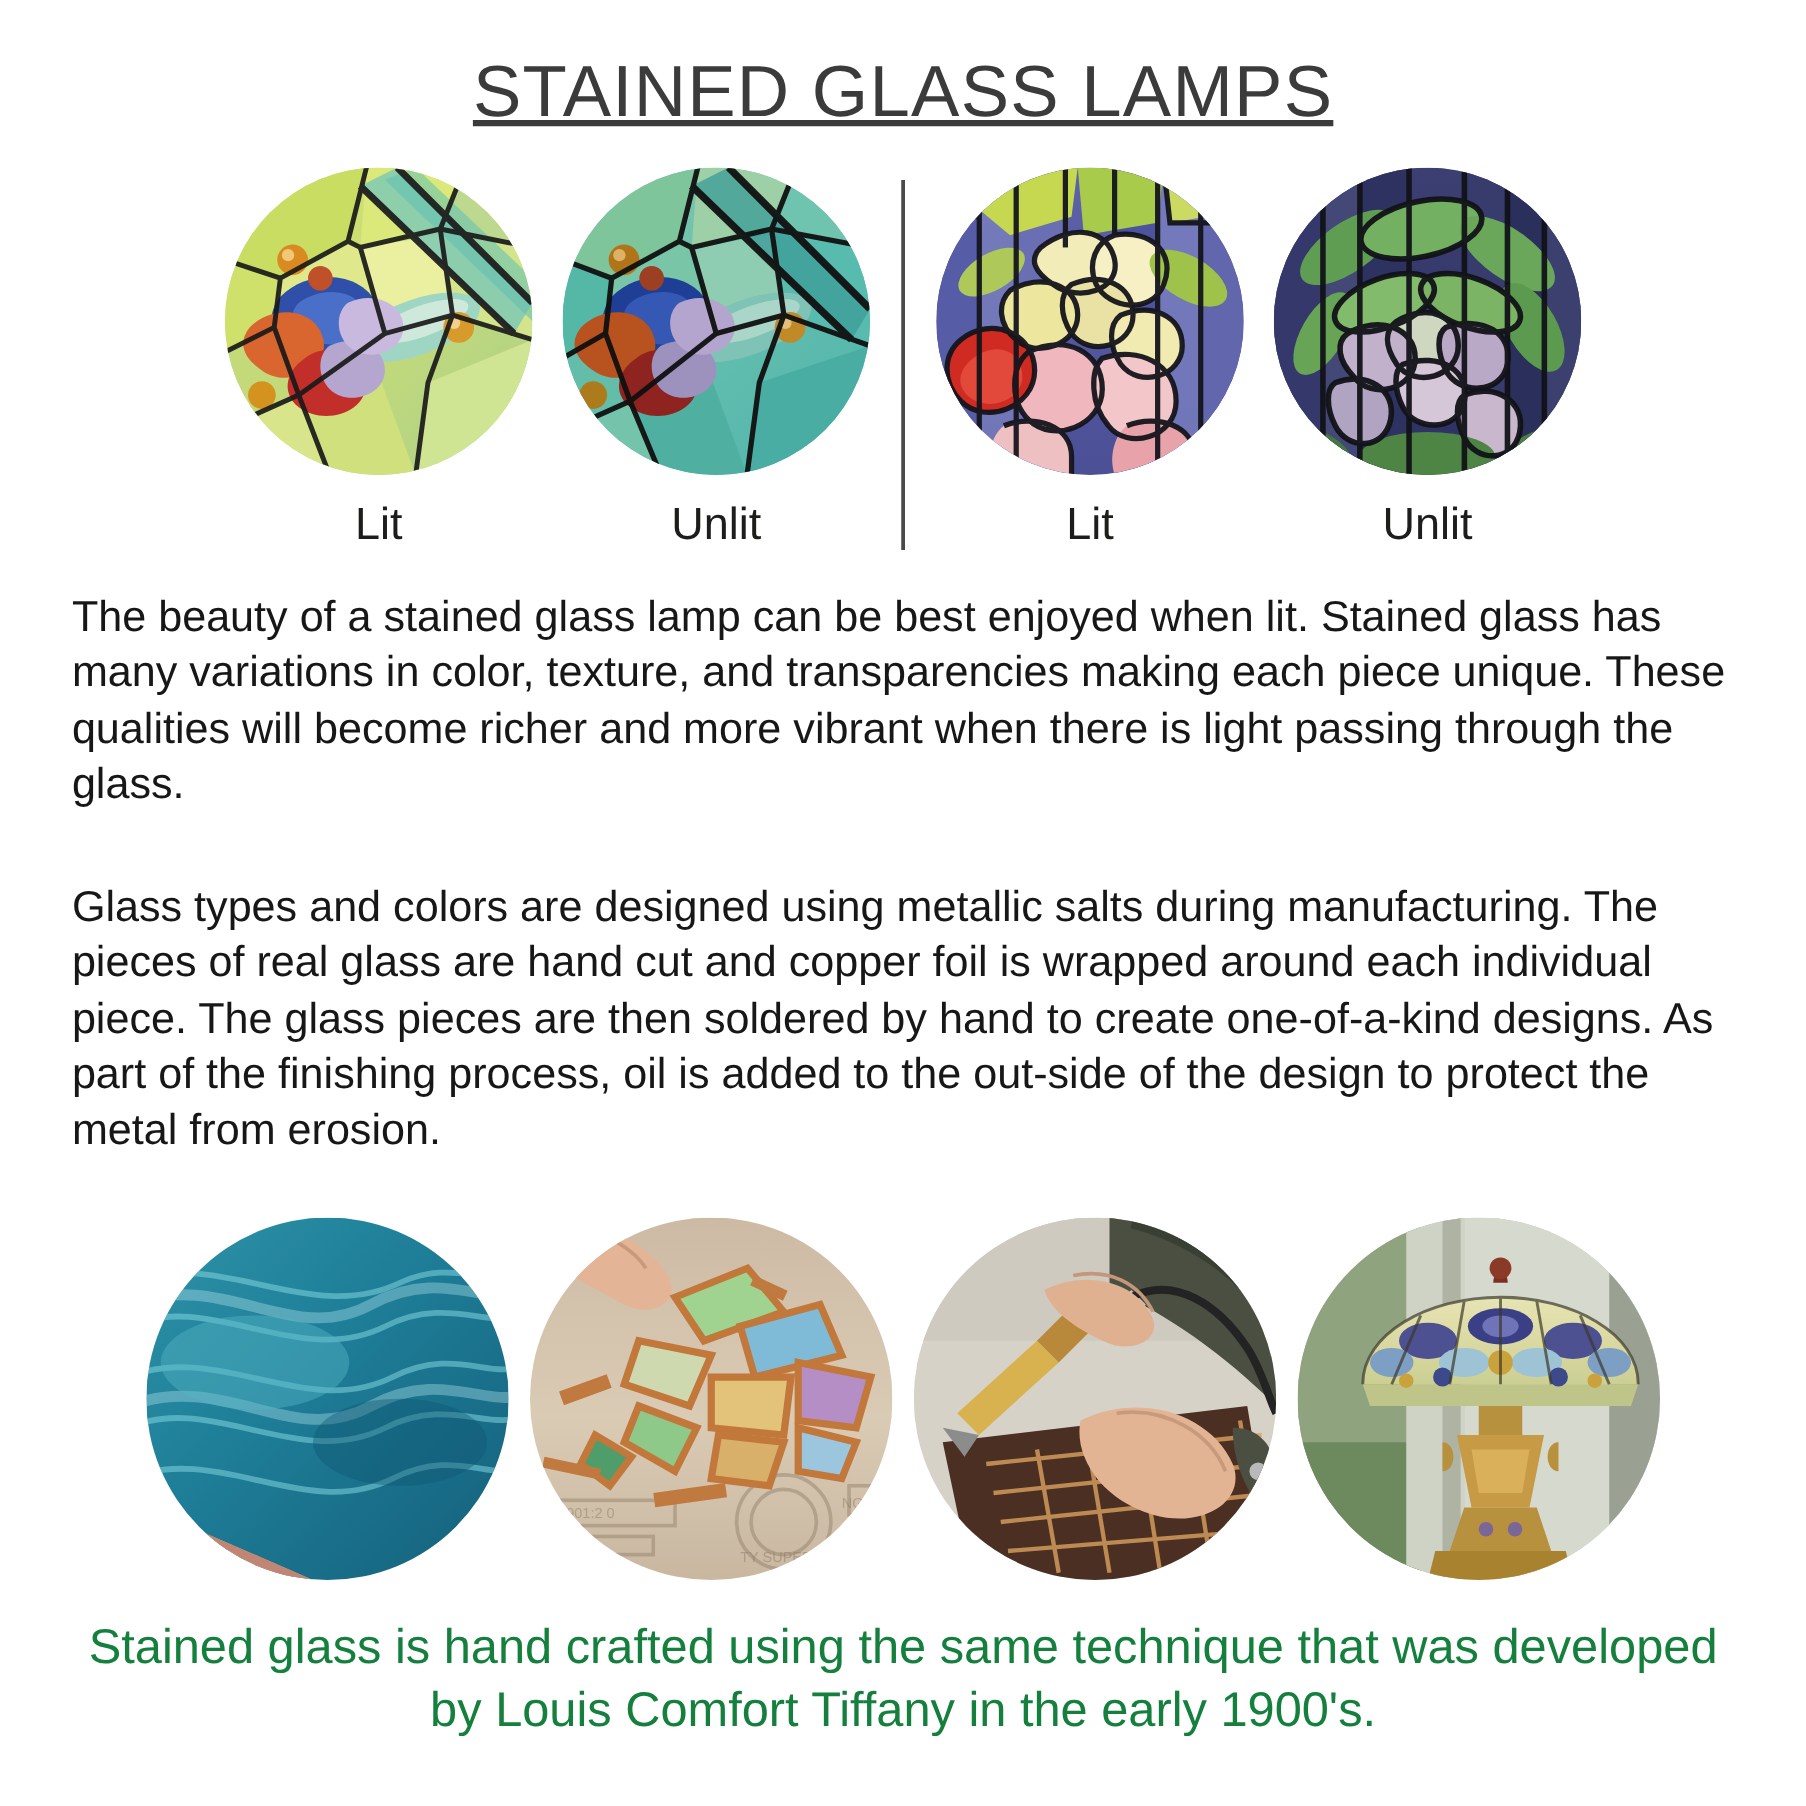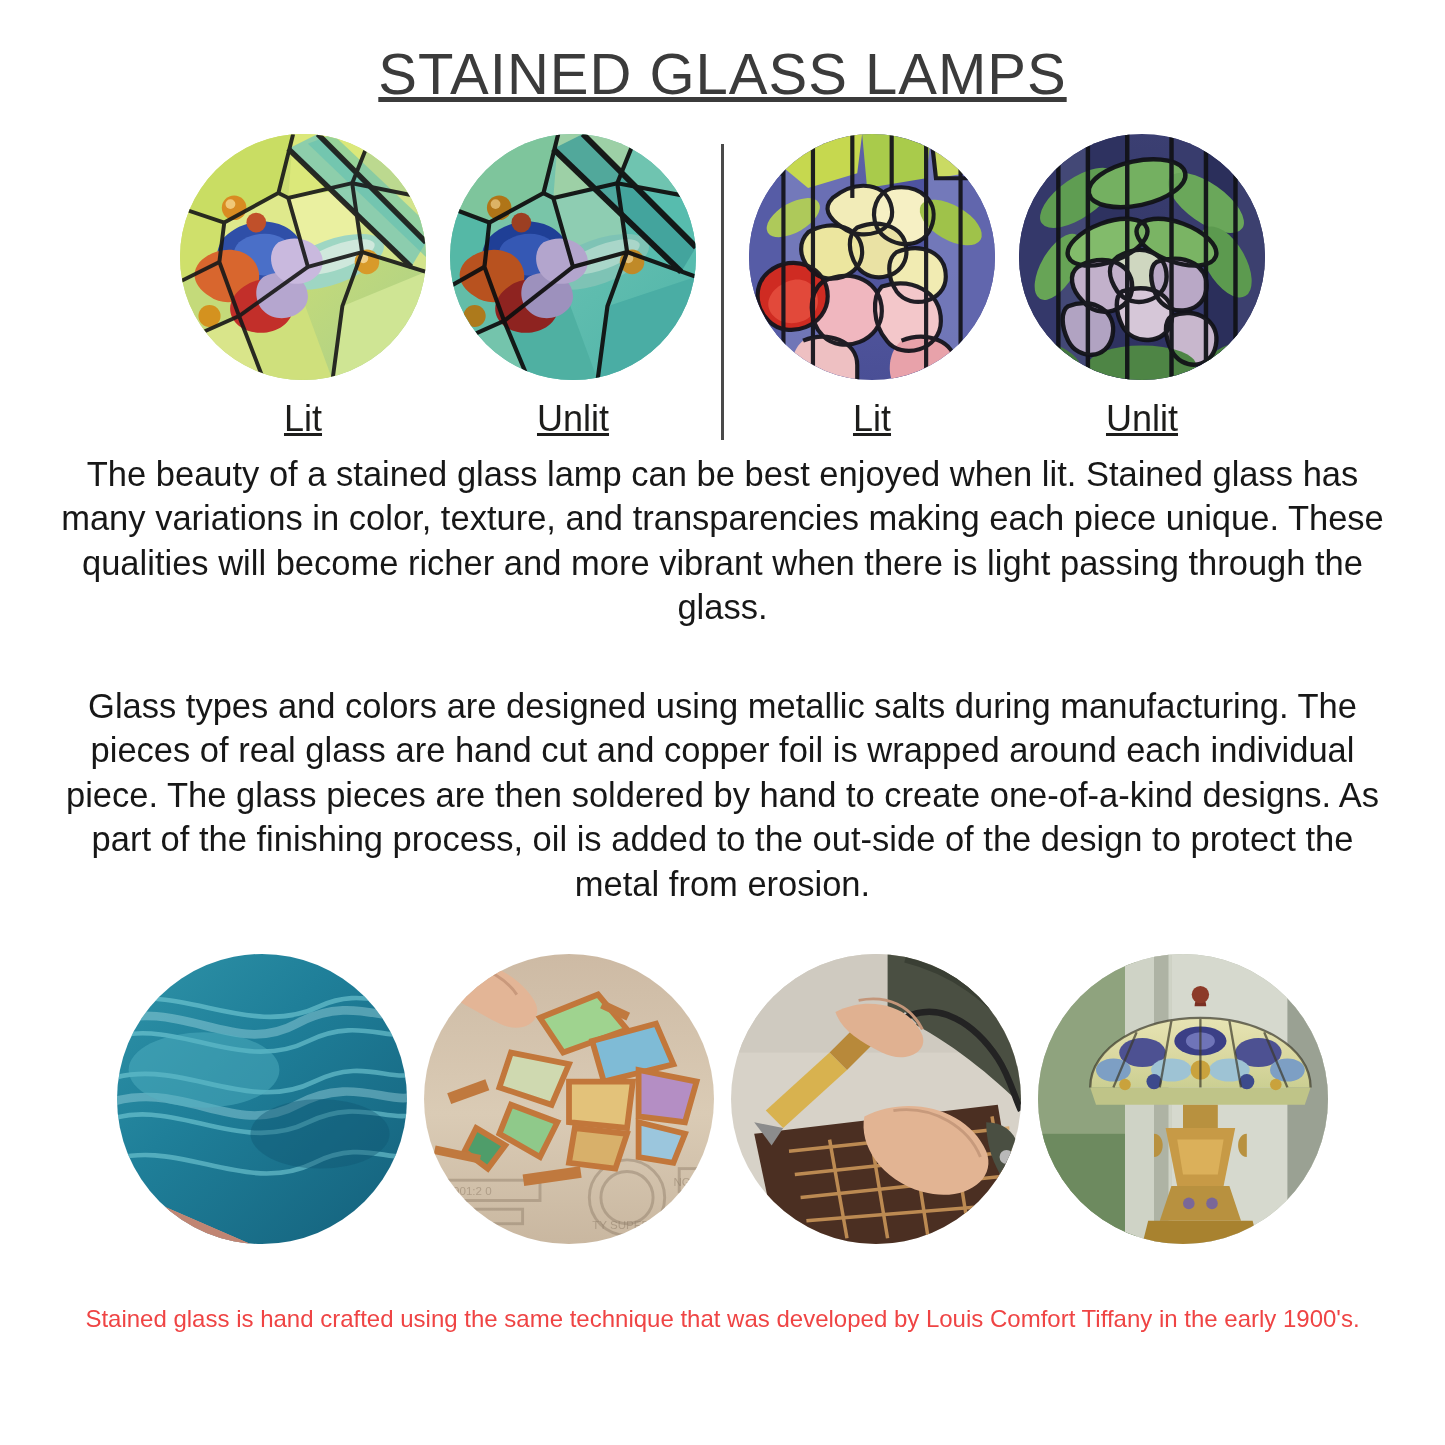--- a/index.html
+++ b/index.html
@@ -34,21 +34,20 @@
   }
 
   
   .compare-row {
     position: relative;
     margin-top: 28px;
     display: flex;
     justify-content: center;
     align-items: flex-end;
     gap: 0;
-    text-decoration: underline;
   }
   .compare-group {
     display: flex;
     gap: 18px;
   }
   .divider {
     width: 3px;
     background: #4a4a4a;
     height: 296px;
     margin: 8px 22px 0 22px;
@@ -69,23 +68,22 @@
   }
   .caption {
     font-size: 36px;
     margin-top: 18px;
     color: #1d1d1b;
     font-weight: 400;
   }
 
   
   .body-text {
-    margin: 12px auto 0 auto;
+    margin: 32px auto 0 auto;
     width: 1330px;
-    text-align: center;
     font-size: 34.5px;
     line-height: 1.29;
     color: #171717;
   }
   .body-text.second {
     margin-top: 54px;
   }
 
   
   .process-row {
@@ -97,26 +95,26 @@
   }
   .process-circle {
     width: 290px;
     height: 290px;
     border-radius: 50%;
     overflow: hidden;
     position: relative;
   }
 
   .footer-text {
-    margin: 60px auto 0 auto;
+    margin: 29px auto 0 auto;
     width: 1330px;
     text-align: center;
-    font-size: 24px;
+    font-size: 39px;
     line-height: 1.29;
-    color: #ef4444;
+    color: #15803d;
   }
 
   
   .art { position: absolute; inset: 0; }
   .art svg { display: block; width: 100%; height: 100%; }
 </style>
 </head>
 <body>
 
 <div class="page">

